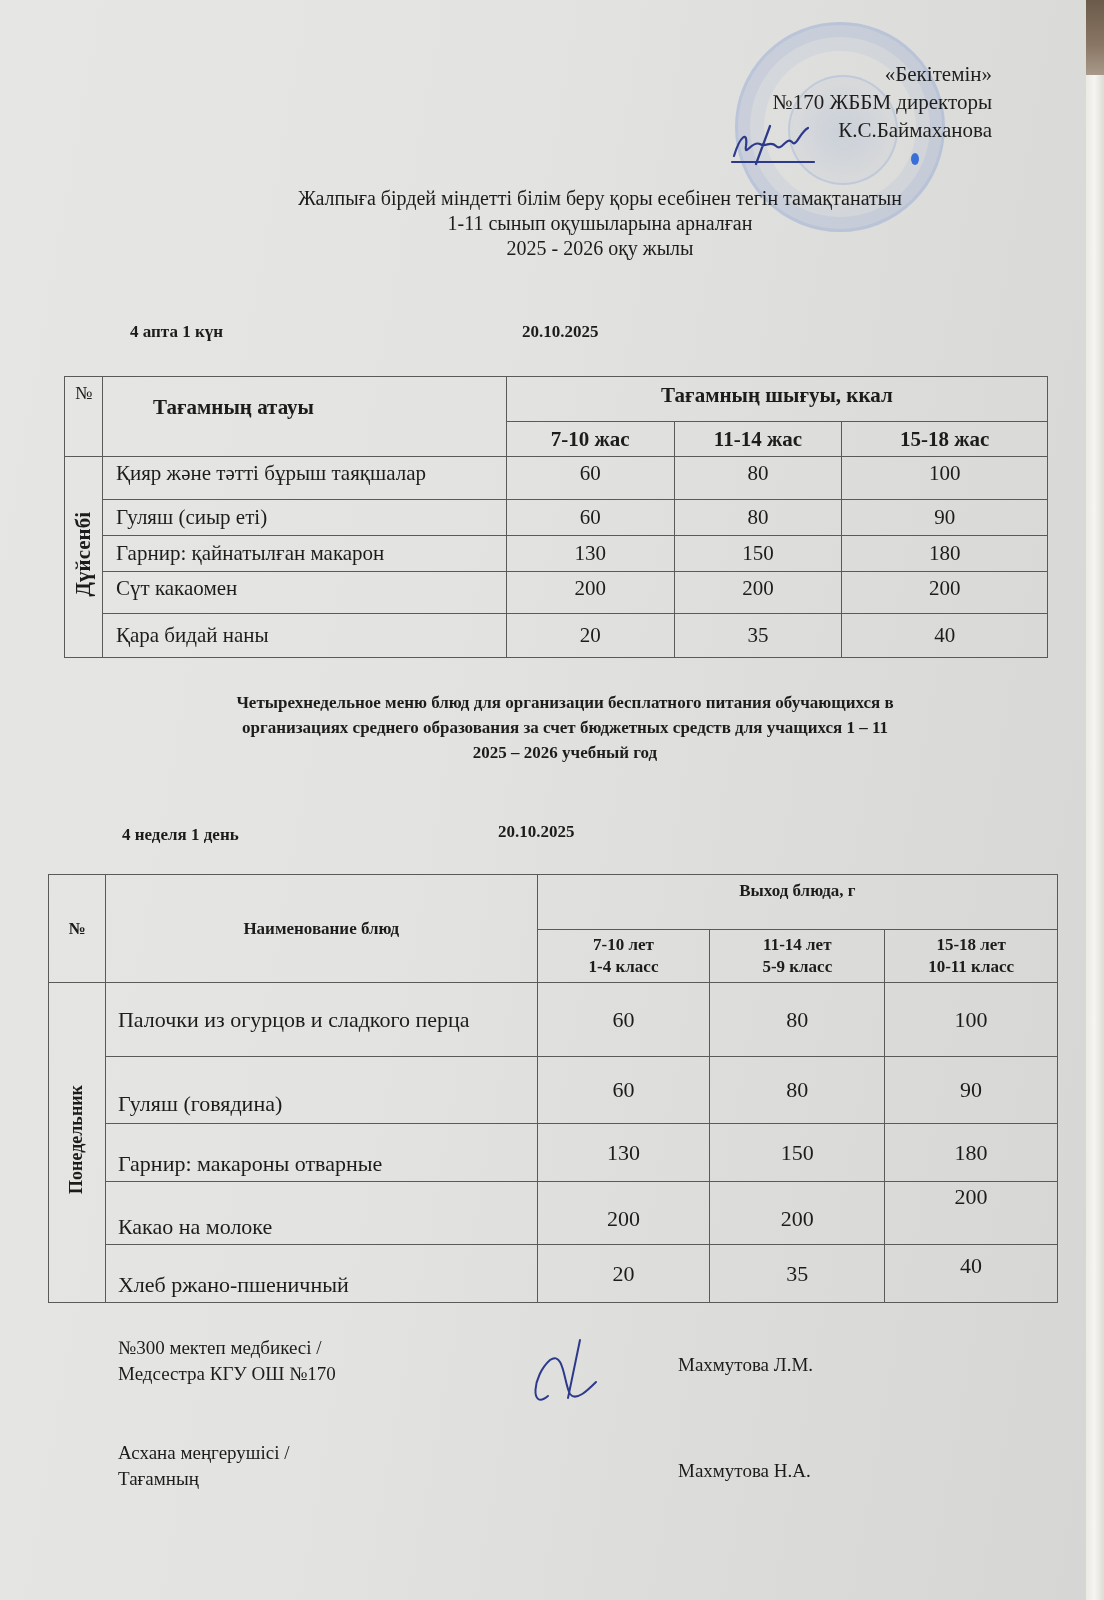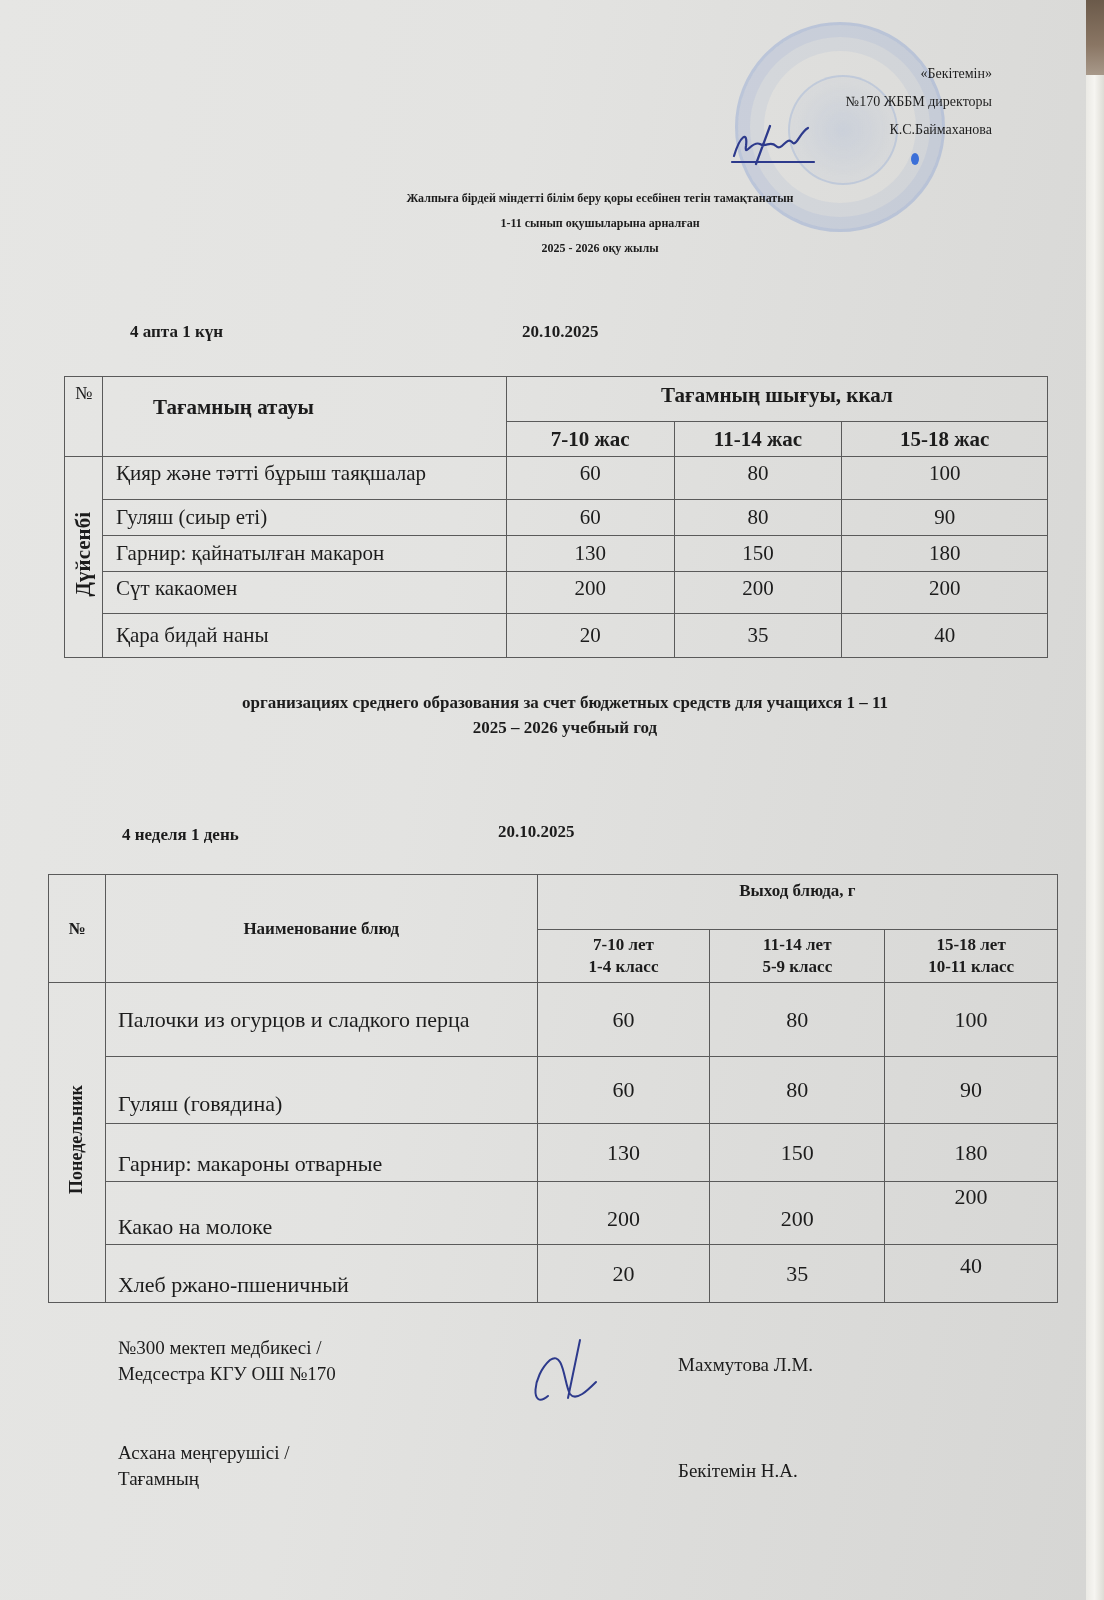--- a/index.html
+++ b/index.html
@@ -30,27 +30,27 @@
     border: 3px solid rgba(120,150,210,0.35);
     box-shadow: inset 0 0 0 12px rgba(120,150,210,0.12), inset 0 0 0 26px rgba(120,150,210,0.10);
   }
   .stamp-inner {
     position: absolute; left: 50px; top: 50px; width: 110px; height: 110px; border-radius: 50%;
     border: 2px solid rgba(120,150,210,0.25);
     background: radial-gradient(circle, rgba(120,150,210,0.18), rgba(120,150,210,0.05) 70%);
   }
   .blue-dot { position: absolute; left: 911px; top: 153px; width: 8px; height: 12px; border-radius: 50%; background: #3b6fd8; }
 
-  .approve { position: absolute; right: 94px; top: 60px; text-align: right; font-size: 14px; line-height: 28px; color: #1e1e1e; }
+  .approve { position: absolute; right: 94px; top: 60px; text-align: right; font-size: 21px; line-height: 28px; color: #1e1e1e; }
   .approve div { white-space: nowrap; }
 
   .sig1 { position: absolute; left: 726px; top: 122px; width: 92px; height: 46px; }
   .sig2 { position: absolute; left: 520px; top: 1336px; width: 90px; height: 80px; }
 
-  .title-kz { position: absolute; left: 200px; top: 186px; width: 800px; text-align: center; font-weight: bold; font-size: 12px; line-height: 25px; }
+  .title-kz { position: absolute; left: 200px; top: 186px; width: 800px; text-align: center; font-weight: normal; font-size: 20px; line-height: 25px; }
   .dayline { position: absolute; font-weight: bold; font-size: 17px; }
 
   table.menu { position: absolute; border-collapse: collapse; font-size: 21px; }
   table.menu td, table.menu th { border: 1.5px solid #5a5a5a; font-weight: normal; }
   table.menu th { font-weight: bold; }
   .vert { writing-mode: vertical-rl; transform: rotate(180deg); font-weight: bold; white-space: nowrap; }
   .num { text-align: center; }
   .name { padding-left: 13px; text-align: left; white-space: nowrap; }
 
   .title-ru { position: absolute; left: 100px; top: 690px; width: 930px; text-align: center; font-weight: bold; font-size: 17px; line-height: 25px; }
@@ -136,20 +136,21 @@
     <tr style="height:44px">
       <td class="name">Қара бидай наны</td>
       <td class="num">20</td>
       <td class="num">35</td>
       <td class="num">40</td>
     </tr>
   </tbody>
     </table>
 
   <div class="title-ru">
+    <div>Четырехнедельное меню блюд для организации бесплатного питания обучающихся в</div>
     <div>организациях среднего образования за счет бюджетных средств для учащихся 1 – 11</div>
     <div>2025 – 2026 учебный год</div>
   </div>
 
   <div class="dayline" style="left:122px; top:825px;">4 неделя 1 день</div>
   <div class="dayline" style="left:498px; top:822px;">20.10.2025</div>
 
   <table class="menu" style="left:48px; top:874px; width:1010px; font-size:22px;">
     <colgroup>
       <col style="width:57px">
@@ -219,15 +220,15 @@
   <div class="footer-text" style="left:118px; top:1335px;">
     <div>№300 мектеп медбикесі /</div>
     <div>Медсестра КГУ ОШ №170</div>
   </div>
   <div class="footer-text" style="left:678px; top:1352px;">Махмутова Л.М.</div>
 
   <div class="footer-text" style="left:118px; top:1440px;">
     <div>Асхана меңгерушісі /</div>
     <div>Тағамның</div>
   </div>
-  <div class="footer-text" style="left:678px; top:1458px;">Бекітемін Н.А.</div>
+  <div class="footer-text" style="left:678px; top:1458px;">Махмутова Н.А.</div>
 
 </div>
 
 </body></html>

